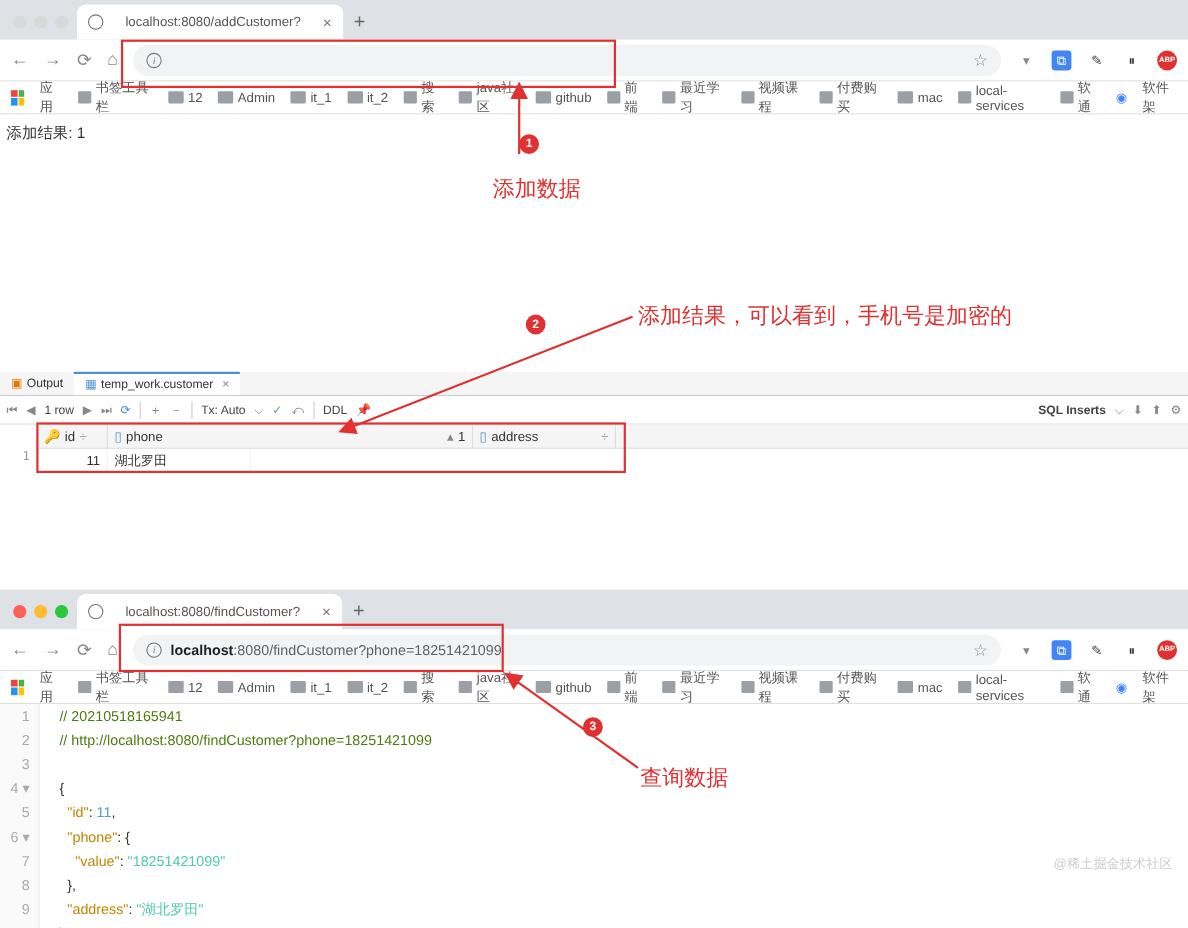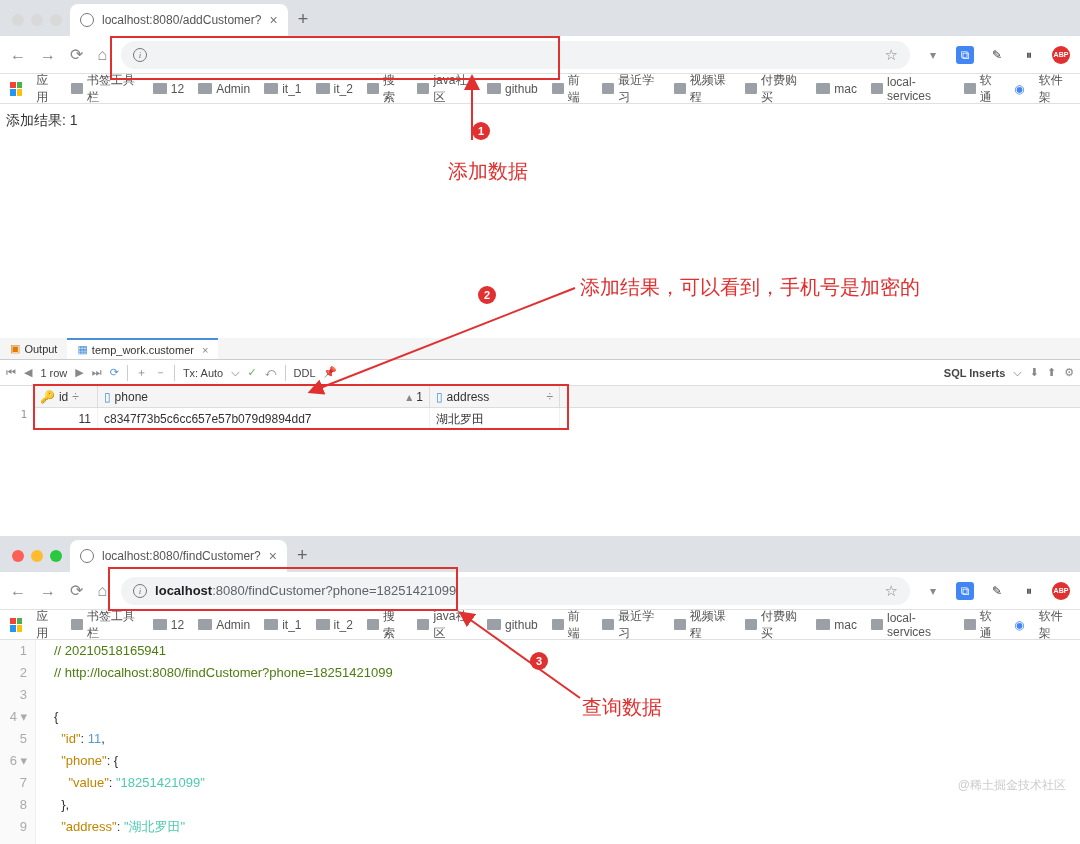--- a/index.html
+++ b/index.html
@@ -2,21 +2,21 @@
 <html><head>
 <meta charset="utf-8">
 <style>
 * { margin: 0; padding: 0; box-sizing: border-box; font-family: -apple-system, "Helvetica Neue", Arial, sans-serif; }
 body { width: 1080px; height: 844px; background: #fff; position: relative; font-size: 13px; color: #333; }
 .browser { width: 100%; background: #fff; }
 .tabbar { height: 36px; background: #dee1e5; display: flex; align-items: flex-end; padding: 0 8px; }
 .traffic { display: flex; gap: 7px; padding: 0 8px 10px 4px; }
 .dot { width: 12px; height: 12px; border-radius: 50%; background: #d9d9d9; }
 .dot.red { background: #fe5f57; } .dot.yellow { background: #febc2e; } .dot.green { background: #28c840; }
-.tab { background: #fff; height: 32px; border-radius: 8px 8px 0 0; display: flex; align-items: center; padding: 0 10px; gap: 8px; min-width: 200px; font-size: 12px; color: #555; text-align: right; }
+.tab { background: #fff; height: 32px; border-radius: 8px 8px 0 0; display: flex; align-items: center; padding: 0 10px; gap: 20px; min-width: 200px; font-size: 12px; color: #555; text-align: right; }
 .tab .globe { width: 14px; height: 14px; border: 1.5px solid #777; border-radius: 50%; position: relative; }
 .tab .x { color: #777; margin-left: auto; font-size: 14px; }
 .newtab { color: #666; font-size: 18px; padding: 0 10px 6px; }
 .navbar { height: 38px; display: flex; align-items: center; padding: 0 10px; gap: 14px; border-bottom: 1px solid #e0e0e0; }
 .navbtn { color: #888; font-size: 16px; }
 .urlbar { flex: 1; height: 28px; background: #f1f3f4; border-radius: 14px; display: flex; align-items: center; padding: 0 12px; gap: 8px; font-size: 13px; }
 .info-icon { width: 14px; height: 14px; border: 1.3px solid #777; border-radius: 50%; display: flex; align-items: center; justify-content: center; font-size: 9px; color: #777; font-family: serif; font-style: italic; }
 .url-host { color: #202124; } .url-path { color: #5f6368; }
 .star { color: #888; font-size: 15px; }
 .exticon { width: 18px; height: 18px; display: flex; align-items: center; justify-content: center; font-size: 12px; }
@@ -210,21 +210,20 @@
           <span style="color:#4a90d9;">▯</span>
           <span>address</span>
           <span style="margin-left:auto;color:#888;">÷</span>
         </div>
     </div>
   </div>
   <div style="display:flex;">
     <div class="gutter">1</div>
     <div class="tbl-row" style="flex:1;">
       <div class="cell" style="width:64px;justify-content:flex-end;">11</div>
-      <div class="cell" style="width:332px;">c8347f73b5c6cc657e57b079d9894dd7</div>
       <div class="cell" style="width:130px;">湖北罗田</div>
     </div>
   </div>
 </div>
 
 <div class="browser" style="position:absolute; top:536px; left:0; right:0;">
   <div class="tabbar">
     <div class="traffic">
       <div class="dot red"></div>
       <div class="dot yellow"></div>

